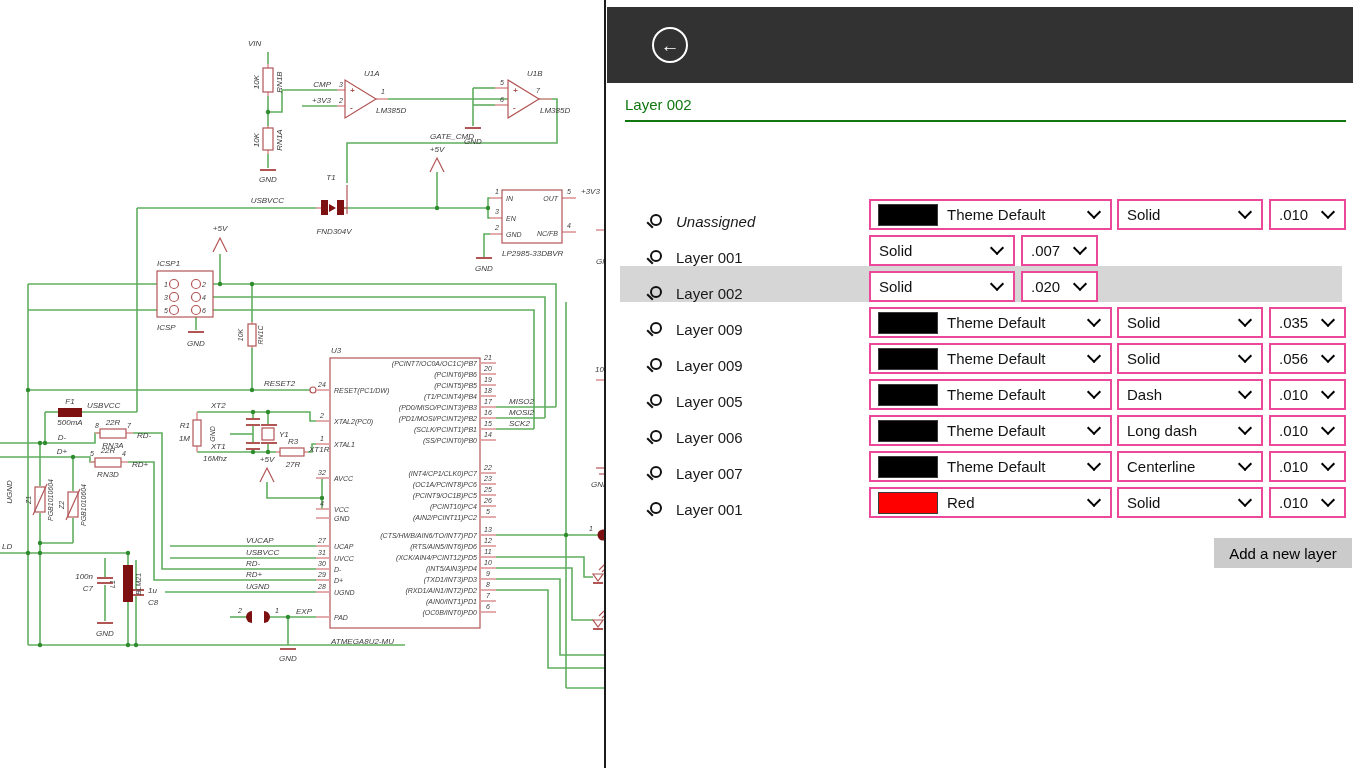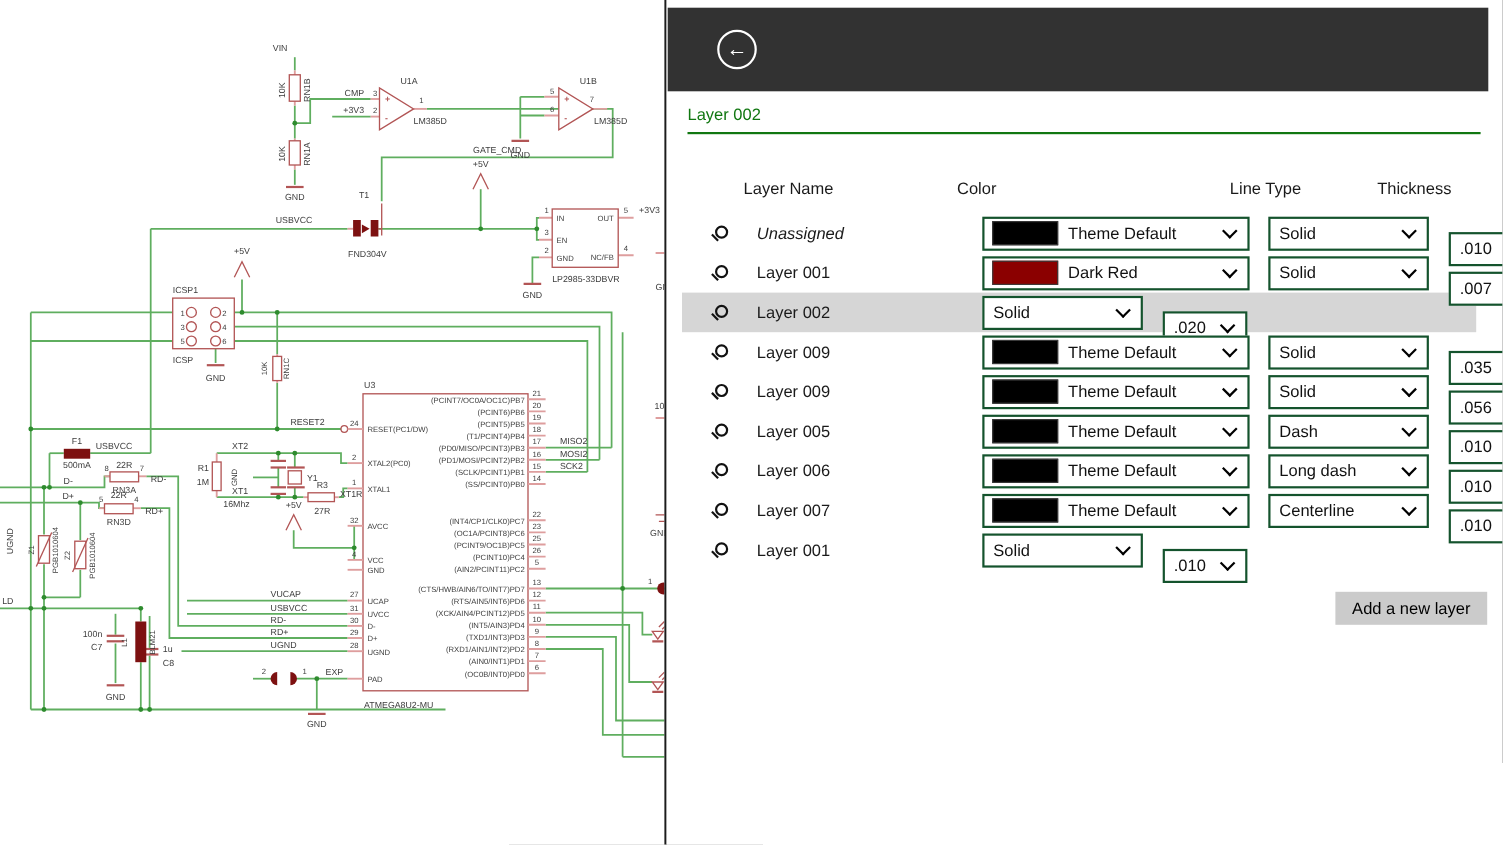--- a/index.html
+++ b/index.html
@@ -1,19 +1,19 @@
 <!DOCTYPE html>
 <html><head>
 <meta charset="utf-8">
 <style>
   html,body{margin:0;padding:0;background:#888;}
   .screen{position:relative;width:1366px;height:768px;background:#ffffff;overflow:hidden;
           font-family:"Liberation Sans",sans-serif;}
   
-  .schem{position:absolute;left:0;top:0;width:604px;height:768px;background:#fff;}
+  .schem{position:absolute;left:0;top:0;width:604px;height:768px;background:#fff;font-style:italic;}
   .divider{position:absolute;left:604px;top:0;width:2px;height:768px;background:#1c1c1c;}
   svg text{font-family:"Liberation Sans",sans-serif;}
   .st{fill:#3c3c3c;font-size:8px;}
   .ss{font-size:7px;}
   .sr{fill:#b25555;font-size:8px;font-weight:bold;}
   .gw path{stroke:#5fae5f;stroke-width:1.6;fill:none;}
   .gp line,.sp line{stroke:#de9e9e;stroke-width:1.7;}
   .gc path,.gc rect,.gc circle,.gc line{stroke:#b25555;stroke-width:1.2;fill:none;}
   .gc .wf{fill:#ffffff;}
   .gc .b2{stroke-width:2px;}
@@ -26,29 +26,29 @@
   .backbtn{margin-left:45px;width:32px;height:32px;border:2px solid #fff;border-radius:50%;
            color:#fff;display:flex;align-items:center;justify-content:center;
            font-size:19px;line-height:1;cursor:pointer;flex:none;}
   .apptitle{color:#fff;font-size:26px;font-weight:300;margin-left:26px;white-space:nowrap;}
   .tab{position:absolute;left:19px;top:96px;font-size:15px;color:#117711;}
   .tabline{position:absolute;left:19px;top:120px;width:721px;height:2px;background:#117711;}
   .thead{position:absolute;left:0;top:163px;width:100%;height:20px;font-size:15px;color:#1a1a1a;}
   .thead span{position:absolute;top:0;}
   .th-name{left:70px;} .th-color{left:264px;} .th-line{left:512px;} .th-thick{left:646px;}
   .rows{position:absolute;left:14px;top:194px;width:722px;}
-  .lrow{height:36px;display:flex;align-items:center;padding-left:26px;box-sizing:border-box;gap:12px;}
+  .lrow{height:36px;display:flex;align-items:flex-end;padding-left:26px;box-sizing:border-box;}
   .lrow.sel{background:#d6d6d6;}
   .mag{position:relative;width:16px;height:17px;flex:none;cursor:pointer;}
   .mg-c{position:absolute;left:4px;top:1px;width:8px;height:8px;border:2px solid #111;border-radius:50%;}
   .mg-h{position:absolute;left:0px;top:11px;width:8px;height:2px;background:#111;transform:rotate(45deg);}
   .lname{width:193px;margin-left:14px;font-size:15px;color:#1a1a1a;flex:none;
          white-space:nowrap;overflow:hidden;}
   .lname.it{font-style:italic;}
-  .combo{display:flex;align-items:center;height:31px;background:#fff;border:2px solid #14532d;
+  .combo{display:flex;align-items:center;height:31px;background:#fff;border:2px solid #ec4899;
          box-sizing:border-box;flex:none;cursor:pointer;}
   .ccolor{width:243px;margin-right:5px;}
   .cline{width:146px;margin-right:6px;}
   .cthick{width:77px;margin-top:28px;}
   .swatch{width:60px;height:22px;margin-left:7px;border:1px solid #3a3a3a;box-sizing:border-box;flex:none;}
   .ctext{font-size:15px;color:#111;margin-left:9px;white-space:nowrap;}
   .cline .ctext,.cthick .ctext{margin-left:8px;}
   .chev{width:8px;height:8px;border-right:2.4px solid #000;border-bottom:2.4px solid #000;
         transform:rotate(45deg);margin-left:auto;margin-right:11px;margin-top:-5px;flex:none;}
   .addbtn{position:absolute;left:608px;top:538px;width:138px;height:30px;background:#cbcbcb;
@@ -485,26 +485,20 @@
   <div class="panel">
     <div class="appbar">
       <div class="backbtn">
         <span>←</span>
       </div>
     </div>
 
     <div class="tab">Layer 002</div>
     <div class="tabline"></div>
 
-    <div class="thead">
-      <span class="th-name">Layer Name</span>
-      <span class="th-color">Color</span>
-      <span class="th-line">Line Type</span>
-      <span class="th-thick">Thickness</span>
-    </div>
 
     <div class="rows">
 
       <div class="lrow">
         <span class="mag">
             <span class="mg-c"></span>
             <span class="mg-h"></span>
           </span>
         <span class="lname it">Unassigned</span>
         <div class="combo ccolor">
@@ -521,25 +515,20 @@
             <span class="chev"></span>
           </div>
       </div>
 
       <div class="lrow">
         <span class="mag">
             <span class="mg-c"></span>
             <span class="mg-h"></span>
           </span>
         <span class="lname">Layer 001</span>
-        <div class="combo ccolor">
-            <span class="swatch" style="background: rgb(139, 0, 0);"></span>
-            <span class="ctext">Dark Red</span>
-            <span class="chev"></span>
-          </div>
         <div class="combo cline">
             <span class="ctext">Solid</span>
             <span class="chev"></span>
           </div>
         <div class="combo cthick">
             <span class="ctext">.007</span>
             <span class="chev"></span>
           </div>
       </div>
 
@@ -663,20 +652,25 @@
             <span class="chev"></span>
           </div>
       </div>
 
       <div class="lrow">
         <span class="mag">
             <span class="mg-c"></span>
             <span class="mg-h"></span>
           </span>
         <span class="lname">Layer 001</span>
+        <div class="combo ccolor">
+            <span class="swatch" style="background: rgb(255, 0, 0);"></span>
+            <span class="ctext">Red</span>
+            <span class="chev"></span>
+          </div>
         <div class="combo cline">
             <span class="ctext">Solid</span>
             <span class="chev"></span>
           </div>
         <div class="combo cthick">
             <span class="ctext">.010</span>
             <span class="chev"></span>
           </div>
       </div>
 

